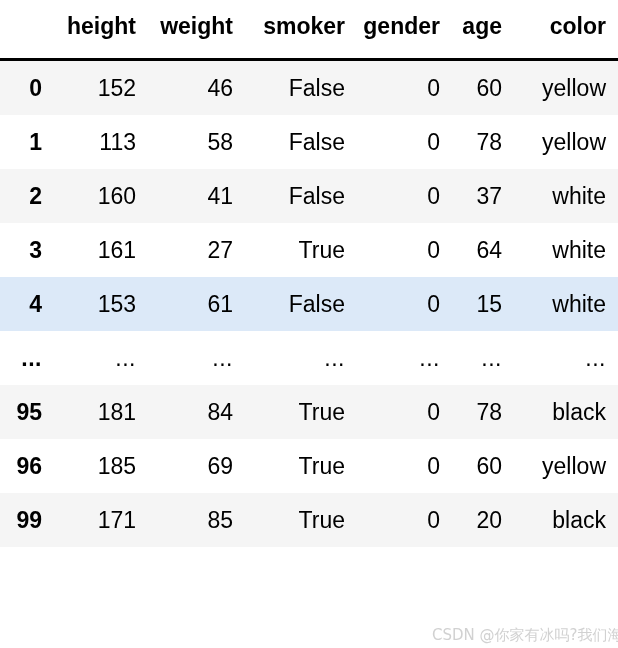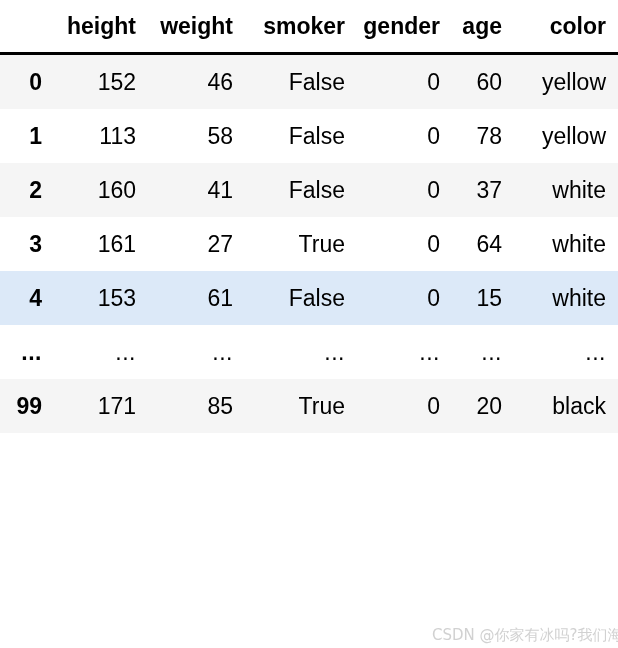--- a/index.html
+++ b/index.html
@@ -39,20 +39,21 @@
     font-size: 23px;
     line-height: 1;
     border: none;
   }
 
   
   table.df thead th {
     font-weight: bold;
     font-size: 23px;
     height: 52px;
+    padding-bottom: 6px;
     background: #ffffff;
     border-bottom: 3px solid #000000;
   }
 
   
   table.df tbody th.idx,
   table.df thead th.idx-head {
     font-weight: bold;
     text-align: right;
     padding-right: 14px;
@@ -183,20 +184,38 @@
         <tr class="plain ellipsis">
           <th class="idx">...</th>
           <td>...</td>
           <td>...</td>
           <td>...</td>
           <td>...</td>
           <td>...</td>
           <td>...</td>
         </tr>
         <tr class="stripe">
+          <th class="idx">95</th>
+          <td>181</td>
+          <td>84</td>
+          <td>True</td>
+          <td>0</td>
+          <td>78</td>
+          <td>black</td>
+        </tr>
+        <tr class="plain">
+          <th class="idx">96</th>
+          <td>185</td>
+          <td>69</td>
+          <td>True</td>
+          <td>0</td>
+          <td>60</td>
+          <td>yellow</td>
+        </tr>
+        <tr class="stripe">
           <th class="idx">99</th>
           <td>171</td>
           <td>85</td>
           <td>True</td>
           <td>0</td>
           <td>20</td>
           <td>black</td>
         </tr>
       </tbody>
   </table>

